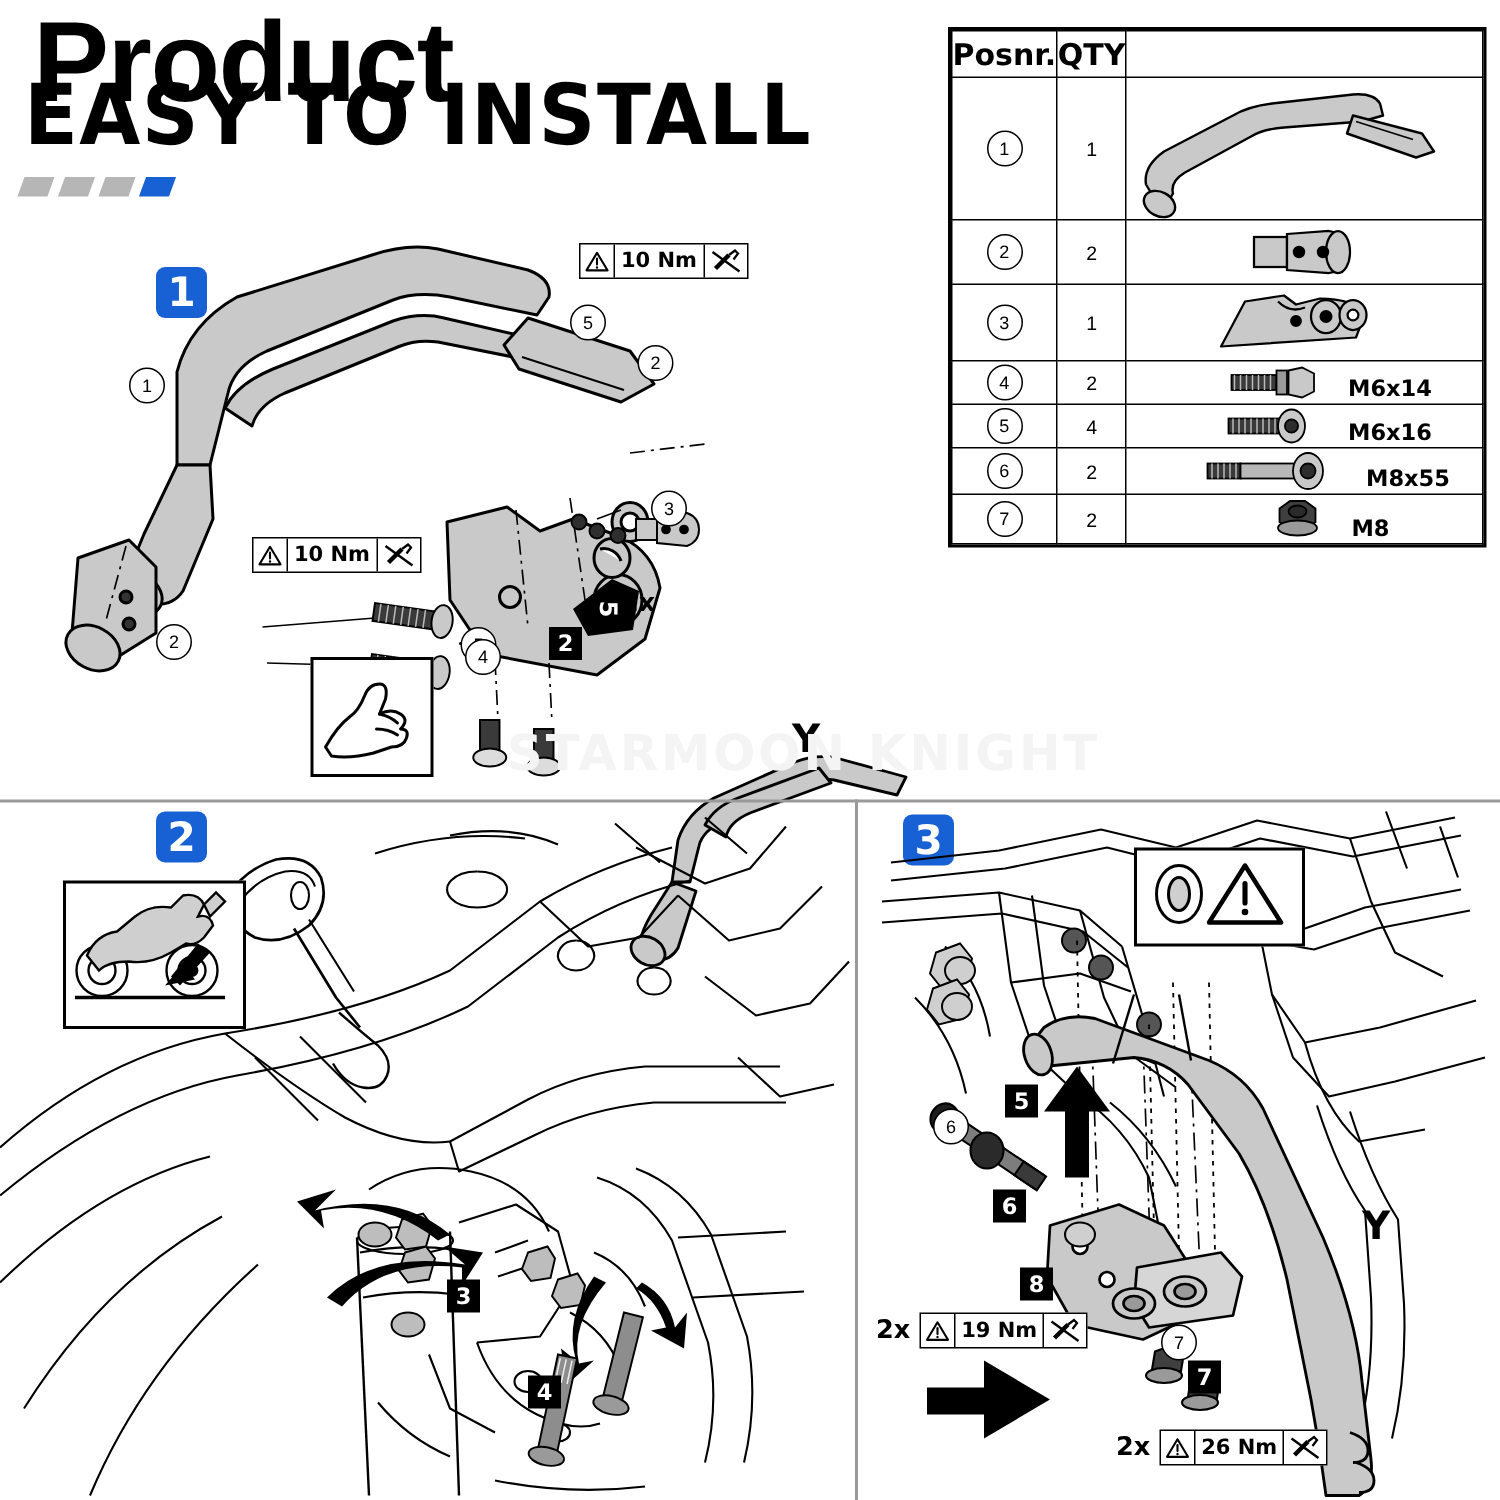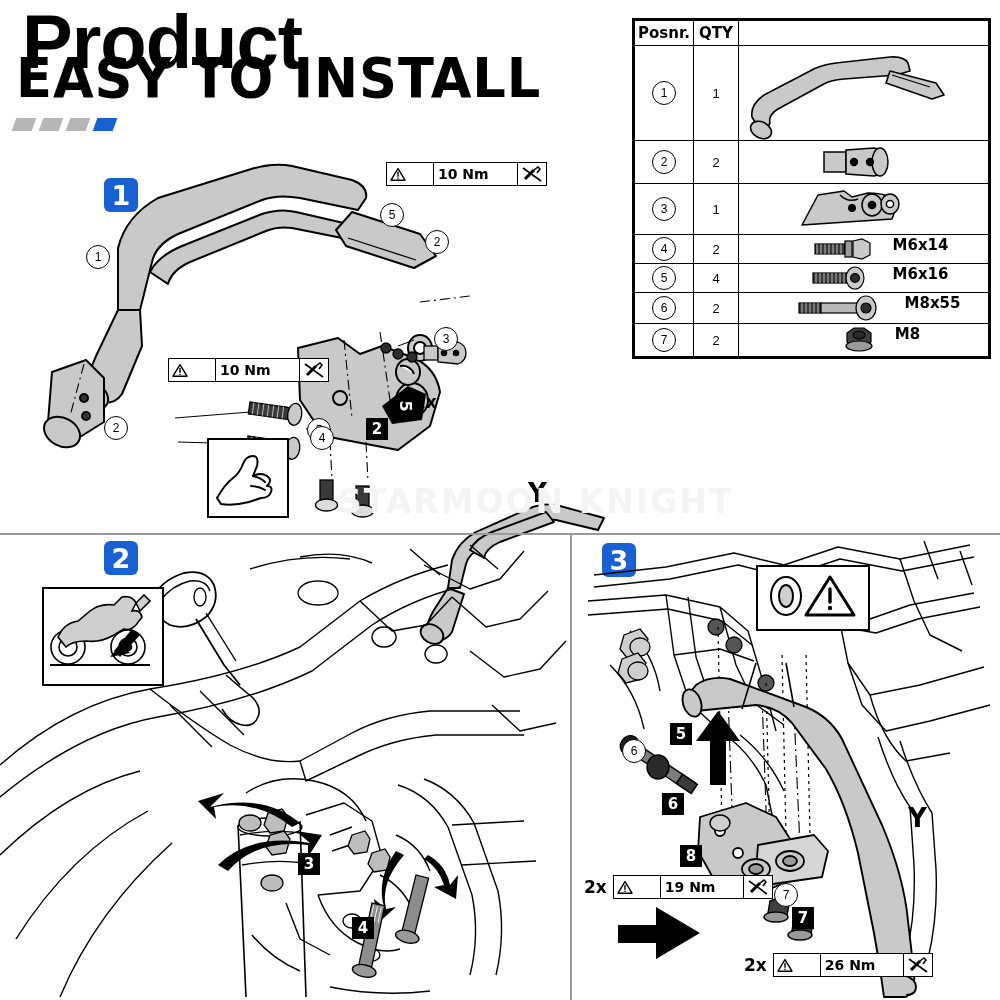--- a/index.html
+++ b/index.html
@@ -25,36 +25,36 @@
       align-items:center;justify-content:center;font-family:"DejaVu Sans",sans-serif;}
   .circnum{width:22px;height:22px;border:1.5px solid #000;border-radius:50%;
       display:flex;align-items:center;justify-content:center;font-size:12px;
       background:#fff;}
   .sqnum{width:22px;height:22px;background:#000;color:#fff;font-weight:bold;
       display:flex;align-items:center;justify-content:center;font-size:15px;
       font-family:"DejaVu Sans",sans-serif;}
   .multi{font-size:17px;font-weight:bold;font-family:"DejaVu Sans",sans-serif;}
   .torque{display:flex;align-items:stretch;border:1.5px solid #000;background:#fff;height:22px;}
   .torque .cell{display:flex;align-items:center;justify-content:center;padding:0 3px;}
-  .torque .cell+.cell{border-left:1.5px solid #000;margin-left:24px;}
+  .torque .cell+.cell{border-left:1.5px solid #000;}
   .torque .nm{font-size:14px;font-weight:bold;font-family:"DejaVu Sans",sans-serif;padding:0 4px;}
   .warnt{width:16px;height:14px;}
 
   
   #parts{left:632px;top:18px;width:355px;border:2.5px solid #000;background:#fff;}
   #parts table{border-collapse:collapse;width:100%;}
   #parts th,#parts td{border:1px solid #000;text-align:center;vertical-align:middle;}
-  #parts th{font-size:15px;font-weight:bold;padding:3px 0;font-family:"DejaVu Sans",sans-serif;}
+  #parts th{font-size:20px;font-weight:bold;padding:3px 0;font-family:"DejaVu Sans",sans-serif;}
   #parts td.pn{width:56px;}
   #parts td.qty{width:42px;font-size:13px;}
   #parts td.img{text-align:center;}
   #parts .pn .circnum{margin:0 auto;}
   .partlabel{font-size:15px;font-weight:bold;font-family:"DejaVu Sans",sans-serif;
       margin-left:8px;vertical-align:middle;}
-  .partrow{display:flex;align-items:flex-start;justify-content:center;gap:4px;padding-left:30px;}
+  .partrow{display:flex;align-items:flex-end;justify-content:center;gap:4px;padding-left:30px;}
 
   
   #p1{left:0;top:150px;width:600px;height:385px;}
   #p2{left:0;top:535px;width:570px;height:465px;}
   #p3{left:570px;top:535px;width:430px;height:465px;}
   .divider{background:#9a9a9a;}
 
   .wm-big{color:#f4f4f4;font-weight:bold;font-family:"DejaVu Sans",sans-serif;
       user-select:none;white-space:nowrap;}
 

